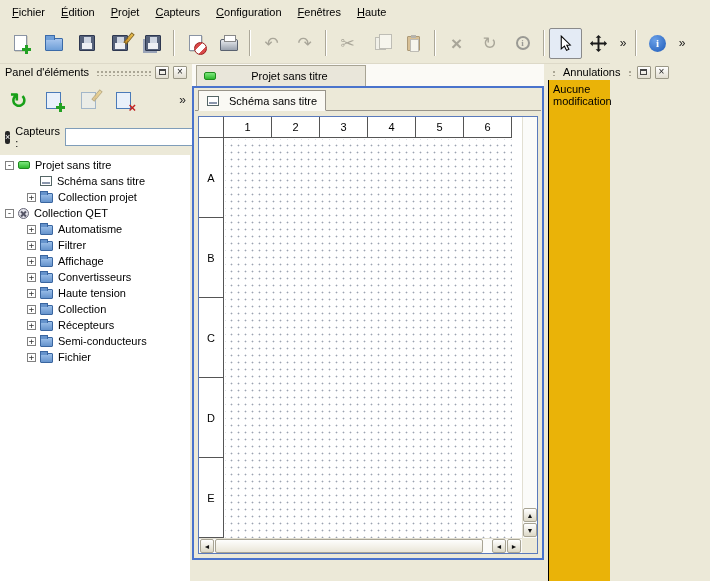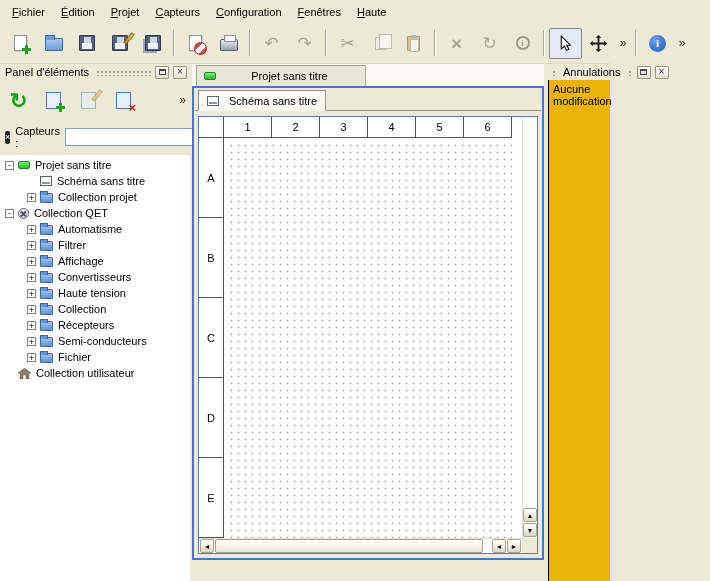--- a/index.html
+++ b/index.html
@@ -343,27 +343,20 @@
       <div class="trow ind1">
         <span class="exp">+</span>
         <span class="ticon ticon-folder"></span>
         <span>Semi-conducteurs</span>
       </div>
       <div class="trow ind1">
         <span class="exp">+</span>
         <span class="ticon ticon-folder"></span>
         <span>Fichier</span>
       </div>
-      <div class="trow ind0">
-        <span class="exp none"></span>
-        <svg class="ticon" width="13" height="11" viewBox="0 0 13 11">
-            <path d="M6.5 0 L13 5 H11 V11 H8 V7 H5 V11 H2 V5 H0 Z" fill="#8a7f6a" stroke="#5f584a" stroke-width="0.5"></path>
-          </svg>
-        <span>Collection utilisateur</span>
-      </div>
     </div>
   </div>
 
   <div class="center">
     <div class="mdi-tabbar">
       <div class="mdi-tab">
         <span class="ticon ticon-project"></span>
         <span class="lbl">Projet sans titre</span>
       </div>
     </div>

